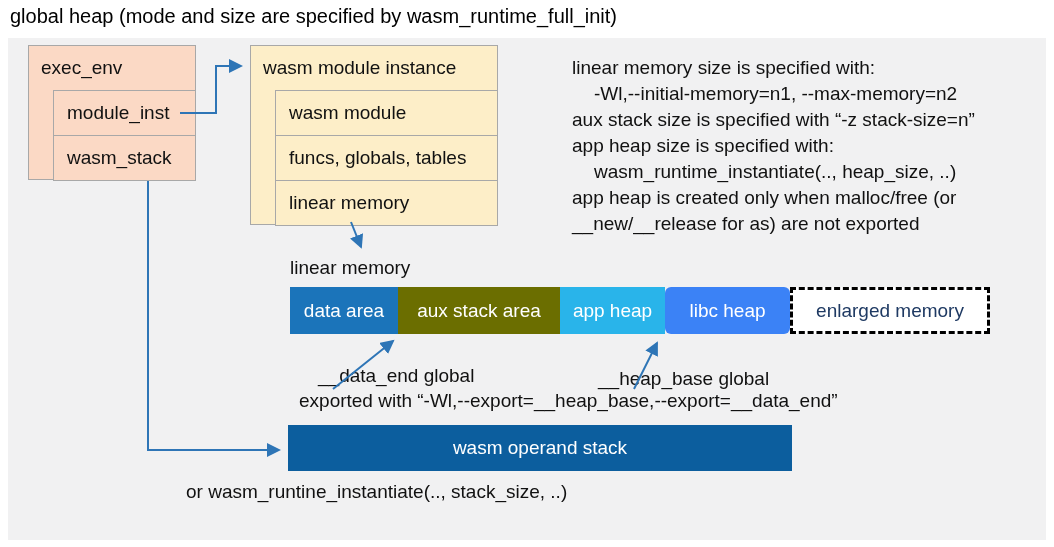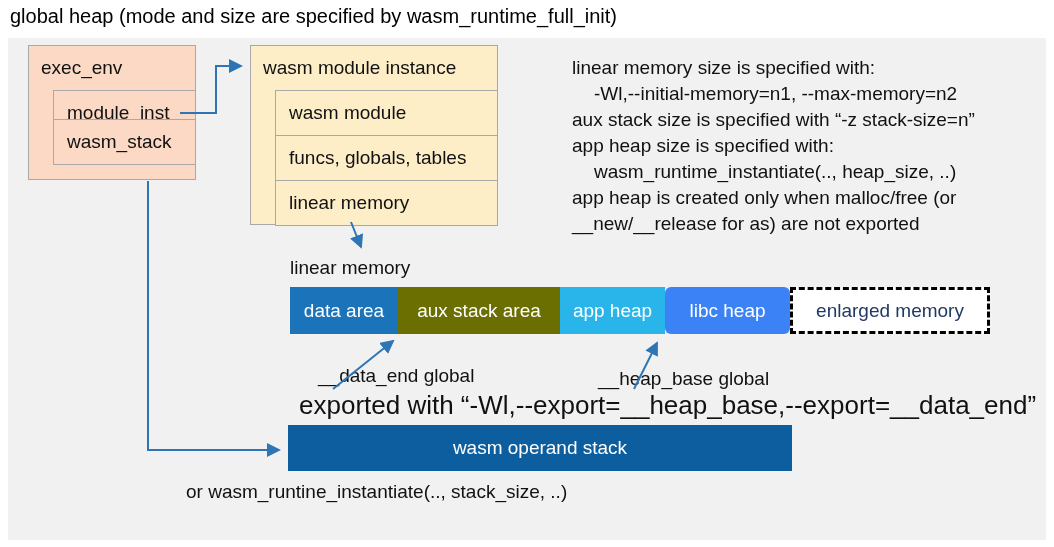--- a/index.html
+++ b/index.html
@@ -15,21 +15,21 @@
   #page-title{left:10px;top:5px;font-size:20px;color:#000;}
   #panel{left:8px;top:38px;width:1038px;height:502px;background:var(--background-panel);}
 
   
   #exec-env{left:28px;top:45px;width:168px;height:135px;background:var(--box-pink);
     border:1px solid var(--box-border);}
   .box-row{position:absolute;display:flex;align-items:center;font-size:19px;
     border:1px solid var(--box-border);padding-left:13px;}
   #exec-env-header{left:28px;top:45px;width:168px;height:46px;border:none;background:transparent;}
   #exec-row-0{left:53px;top:90px;width:143px;height:46px;background:var(--box-pink);}
-  #exec-row-1{left:53px;top:119px;width:143px;height:46px;background:var(--box-pink);}
+  #exec-row-1{left:53px;top:135px;width:143px;height:46px;background:var(--box-pink);}
 
   
   #module-instance{left:250px;top:45px;width:248px;height:180px;background:var(--box-cream);
     border:1px solid var(--box-border);}
   #mi-header{left:250px;top:45px;width:248px;height:46px;border:none;background:transparent;}
   #mi-row-0{left:275px;top:90px;width:223px;height:46px;background:var(--box-cream);}
   #mi-row-1{left:275px;top:135px;width:223px;height:46px;background:var(--box-cream);}
   #mi-row-2{left:275px;top:180px;width:223px;height:46px;background:var(--box-cream);}
 
   
@@ -39,21 +39,21 @@
   
   #linear-memory-label{left:290px;top:257px;font-size:19px;}
   #memory-bar{left:290px;top:287px;height:47px;display:flex;}
   .mem-seg{height:47px;display:flex;align-items:center;justify-content:center;
     font-size:19px;white-space:nowrap;}
   .mem-seg.dashed{border:3px dashed #000;}
 
   
   #data-end-label{left:318px;top:365px;font-size:19px;}
   #heap-base-label{left:598px;top:368px;font-size:19px;}
-  #export-line{left:299px;top:390px;font-size:26px;}
+  #export-line{left:299px;top:390px;font-size:19px;}
 
   
   #operand-stack{left:288px;top:425px;width:504px;height:46px;background:var(--operand-stack);
     color:#fff;display:flex;align-items:center;justify-content:center;font-size:19px;}
 
   
   #bottom-notes{left:186px;top:479px;width:860px;font-size:19px;line-height:26px;}
 
   #arrow-layer{left:0;top:0;pointer-events:none;}
   #arrow-layer polyline,#arrow-layer line{stroke:var(--arrow);stroke-width:2;fill:none;}

